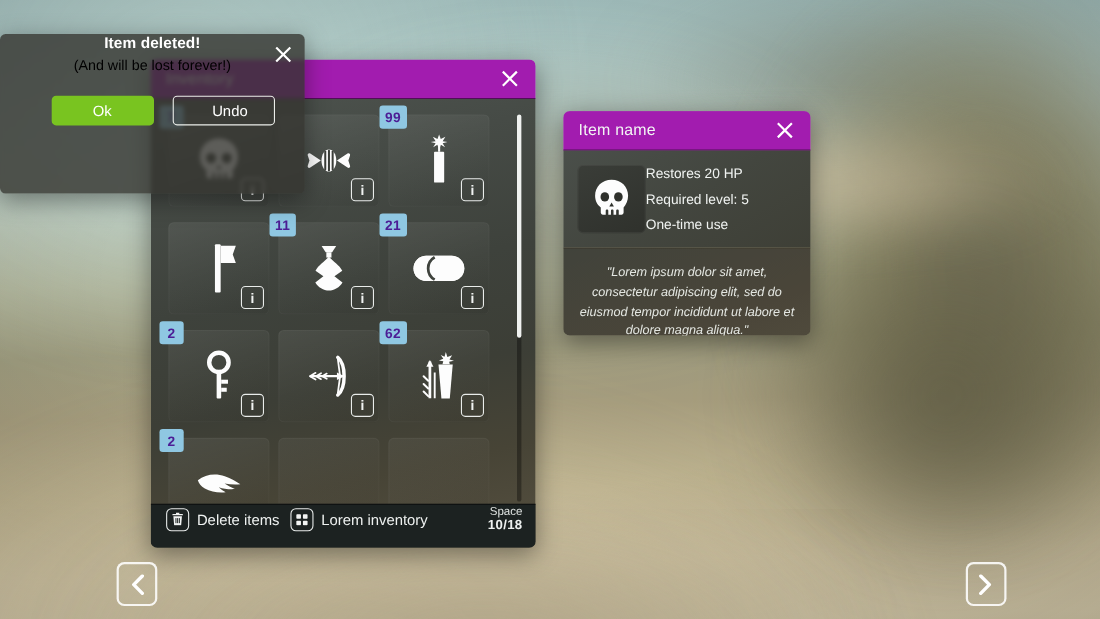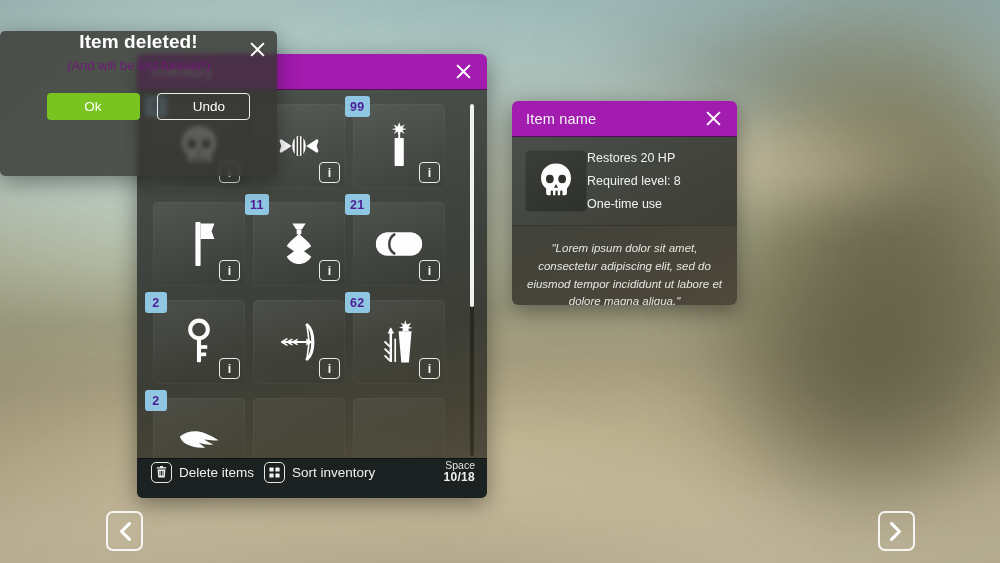--- a/index.html
+++ b/index.html
@@ -192,25 +192,25 @@
 
   
   #confirm-dialog {
     left: 512px; top: 333px; width: 277px; height: 145px;
     border-radius: 5px; background: rgba(52,52,48,.80);
     backdrop-filter: blur(2px);
     box-shadow: 0 6px 22px rgba(0,0,0,.38);
   }
   #confirm-dialog .close-x { position: absolute; right: 8px; top: 6px; }
   .confirm-title {
-    text-align: center; color: #ffffff; font-size: 19px; font-weight: 700;
+    text-align: center; color: #ffffff; font-size: 14px; font-weight: 700;
     margin-top: 31px; letter-spacing: .1px;
   }
   .confirm-sub {
-    text-align: center; color: #701a75; font-size: 13px; margin-top: 5px;
+    text-align: center; color: #000000; font-size: 13px; margin-top: 5px;
   }
   .confirm-actions {
     display: flex; justify-content: center; gap: 17px; margin-top: 20px;
   }
   .btn {
     width: 93px; height: 27px; border-radius: 4px; font-size: 13.5px;
     display: flex; align-items: center; justify-content: center;
     cursor: pointer; color: #ffffff;
   }
   .btn-primary { background: #79c420; margin-left: 19px; }
@@ -398,21 +398,21 @@
 
         <div class="foot-action">
           <span class="foot-ico">
             <svg width="11" height="11" viewBox="0 0 11 11" aria-hidden="true">
               <rect x="0.4" y="0.4" width="4.2" height="4.2" rx="0.7" fill="#f2f4f3"></rect>
               <rect x="6.4" y="0.4" width="4.2" height="4.2" rx="0.7" fill="#f2f4f3"></rect>
               <rect x="0.4" y="6.4" width="4.2" height="4.2" rx="0.7" fill="#f2f4f3"></rect>
               <rect x="6.4" y="6.4" width="4.2" height="4.2" rx="0.7" fill="#f2f4f3"></rect>
             </svg>
           </span>
-          <span>Sort inventory</span>
+          <span>Lorem inventory</span>
         </div>
 
         <div class="space-box">
           <div class="space-label">Space</div>
           <div class="space-value">10/18</div>
         </div>
       </div>
     </div>
   </div>
 
@@ -430,21 +430,21 @@
       <div class="item-thumb">
         <svg width="40" height="40" viewBox="0 0 48 48" aria-hidden="true">
           <path d="M24 3C13.5 3 6 10.6 6 20.4c0 5.5 2.4 9.9 6.2 12.7v5.6c0 1.3 1 2.3 2.3 2.3h3.1v-4.3c0-.8.6-1.4 1.4-1.4s1.4.6 1.4 1.4V41h2.9v-4.3c0-.8.6-1.4 1.4-1.4s1.4.6 1.4 1.4V41h2.9v-4.3c0-.8.6-1.4 1.4-1.4s1.4.6 1.4 1.4V41h3c1.3 0 2.3-1 2.3-2.3v-5.6C39.6 30.3 42 25.9 42 20.4 42 10.6 34.5 3 24 3z" fill="#fdfdfd"></path>
           <ellipse cx="16.6" cy="21.6" rx="4.7" ry="5.1" fill="#2f312c"></ellipse>
           <ellipse cx="31.4" cy="21.6" rx="4.7" ry="5.1" fill="#2f312c"></ellipse>
           <path d="M24 27.6l2.5 4.4h-5z" fill="#2f312c"></path>
         </svg>
       </div>
       <div class="item-stats" id="item-stats">
           <div>Restores 20 HP</div>
-          <div>Required level: 8</div>
+          <div>Required level: 5</div>
           <div>One-time use</div>
         </div>
     </div>
 
     <div class="item-desc">"Lorem ipsum dolor sit amet, consectetur adipiscing elit, sed do eiusmod tempor incididunt ut labore et dolore magna aliqua."</div>
   </div>
 
   <div id="confirm-dialog">
     <div class="close-x">
       <svg width="15" height="15" viewBox="0 0 15 15" aria-hidden="true">

